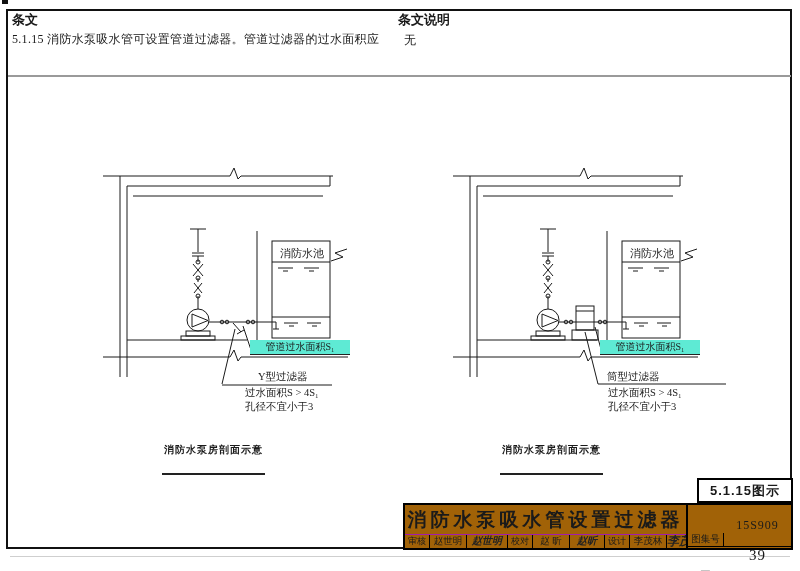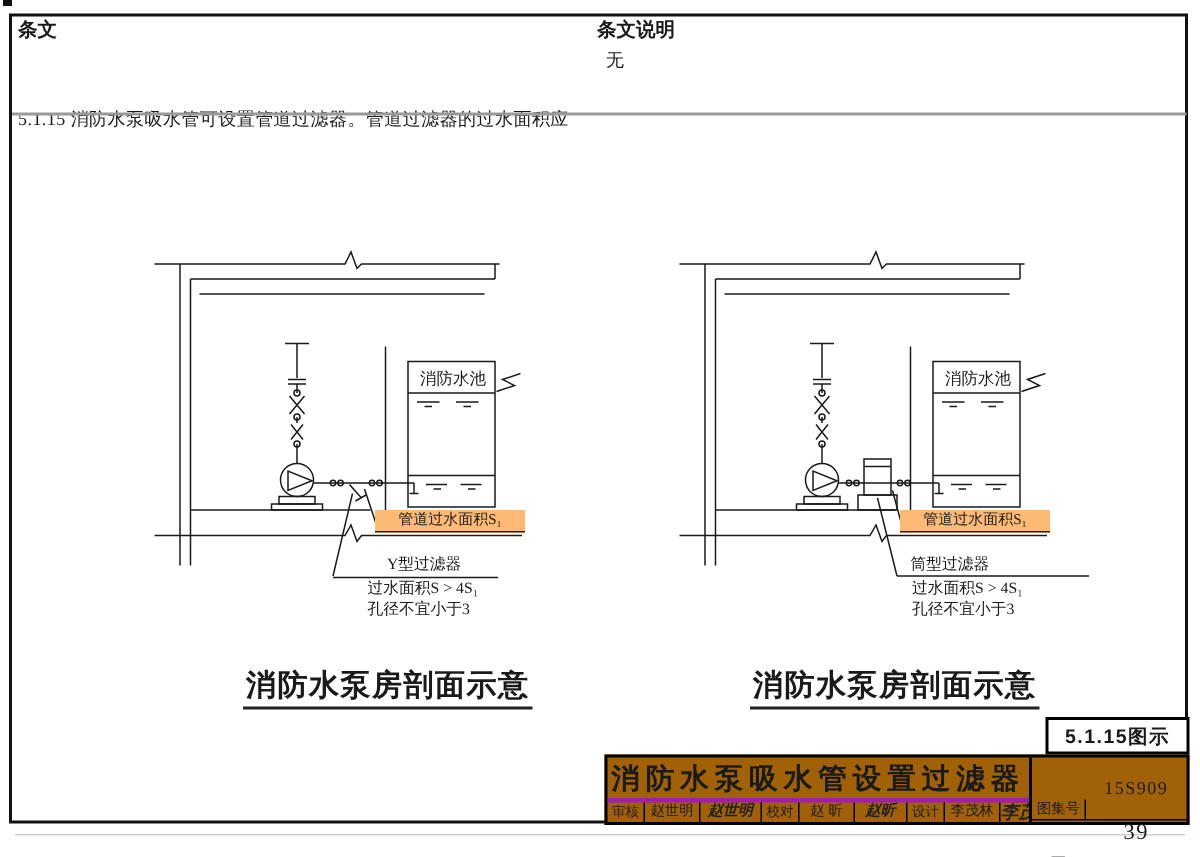--- a/index.html
+++ b/index.html
@@ -4,56 +4,56 @@
 <style>
   html,body{margin:0;padding:0;}
   body{font-family:"Liberation Sans",sans-serif;background:#ffffff;}
   #page{position:relative;width:800px;height:571px;background:#ffffff;overflow:hidden;color:#1a1a1a;}
   .abs{position:absolute;}
   #page-border{left:6px;top:9px;width:786px;height:540px;border:2px solid #111;box-sizing:border-box;}
   .hdr{font-weight:bold;font-size:13px;font-family:"Liberation Sans",sans-serif;}
   .body-txt{font-size:12px;font-family:"Liberation Serif",serif;letter-spacing:0.3px;white-space:nowrap;}
   .divider{background:#9a9a9a;height:2px;}
   .dg-label{font-size:10.5px;font-family:"Liberation Serif",serif;white-space:nowrap;line-height:13px;}
-  .s1-label{font-size:10px;font-family:"Liberation Serif",serif;background:#fdba74;border-bottom:1px solid #222;
+  .s1-label{font-size:10px;font-family:"Liberation Serif",serif;background:#5eead4;border-bottom:1px solid #222;
             text-align:center;line-height:14px;height:14px;white-space:nowrap;}
-  .caption{font-size:20px;font-weight:bold;border-bottom:2px solid #222;padding:0 2px 1px 2px;
+  .caption{font-size:10px;font-weight:bold;border-bottom:2px solid #222;padding:0 2px 16px 2px;
            letter-spacing:1px;white-space:nowrap;}
   svg{position:absolute;}
   svg path,svg line,svg rect,svg circle,svg polyline{stroke:#1a1a1a;fill:none;stroke-width:1;}
   
   #tb-tab{left:697px;top:478px;width:96px;height:25px;border:2px solid #000;box-sizing:border-box;
           background:#fff;font-weight:bold;font-size:13px;text-align:center;line-height:21px;letter-spacing:1px;}
   #tb-main{left:403px;top:503px;width:390px;height:47px;border:2px solid #000;box-sizing:border-box;
            background:#a16207;display:flex;}
   #tb-left{width:281px;display:flex;flex-direction:column;}
   #tb-title{flex:1;display:flex;align-items:center;justify-content:center;font-weight:bold;
             font-size:19px;letter-spacing:4px;white-space:nowrap;}
-  #tb-sigs{height:13px;border-top:3px solid #a21caf;display:flex;align-items:stretch;font-size:9px;line-height:12px;}
+  #tb-sigs{height:13px;border-top:1px solid #a21caf;display:flex;align-items:stretch;font-size:9px;line-height:12px;}
   .sig-cell{border-left:1px solid #000;text-align:center;overflow:hidden;white-space:nowrap;}
   .sig-cell:first-child{border-left:none;}
   .sig-lab{width:24px;}
   .sig-name{width:36px;font-size:9.5px;}
   .sig-hand{width:40px;font-family:"Liberation Serif",serif;font-style:italic;font-weight:600;font-size:10px;color:#222;}
   #tb-right{width:103px;border-left:2px solid #000;display:grid;grid-template-columns:36px 1fr;grid-template-rows:1fr 16px;}
   .tbr{display:flex;align-items:center;justify-content:center;}
   .tbr-lab{font-size:9.5px;border-right:1px solid #000;margin-top:28px;}
   .tbr-val{font-size:12px;letter-spacing:1px;font-family:"Liberation Serif",serif;}
   .tbr-top{border-bottom:1px solid #000;}
 </style>
 </head>
 <body>
 
 <div id="page">
   <div class="abs" id="page-border"></div>
   <div class="abs" style="left:2px;top:0;width:6px;height:4px;background:#111;"></div>
 
   <div class="abs hdr" style="left:12px;top:11px;">条文</div>
   <div class="abs hdr" style="left:398px;top:11px;">条文说明</div>
-  <div class="abs body-txt" style="left:12px;top:31px;margin-top:40px;">5.1.15 消防水泵吸水管可设置管道过滤器。管道过滤器的过水面积应</div>
+  <div class="abs body-txt" style="left:12px;top:31px;">5.1.15 消防水泵吸水管可设置管道过滤器。管道过滤器的过水面积应</div>
   <div class="abs body-txt" style="left:404px;top:32px;">无</div>
   <div class="abs divider" style="left:8px;top:75px;width:783px;"></div>
   <div class="abs" style="left:10px;top:556px;width:780px;height:1px;background:#cfcfcf;"></div>
 
   <svg style="left:95px;top:165px;" width="290" height="260" viewBox="0 0 290 260">
     <g>
       <path d="M8 11 H135 L139 3 L143 14 L146 11 H238"></path>
       <path d="M32 21 H235 M235 11 V21"></path>
       <path d="M38 31 H228"></path>
       <path d="M25 11 V212 M32 21 V212"></path>

